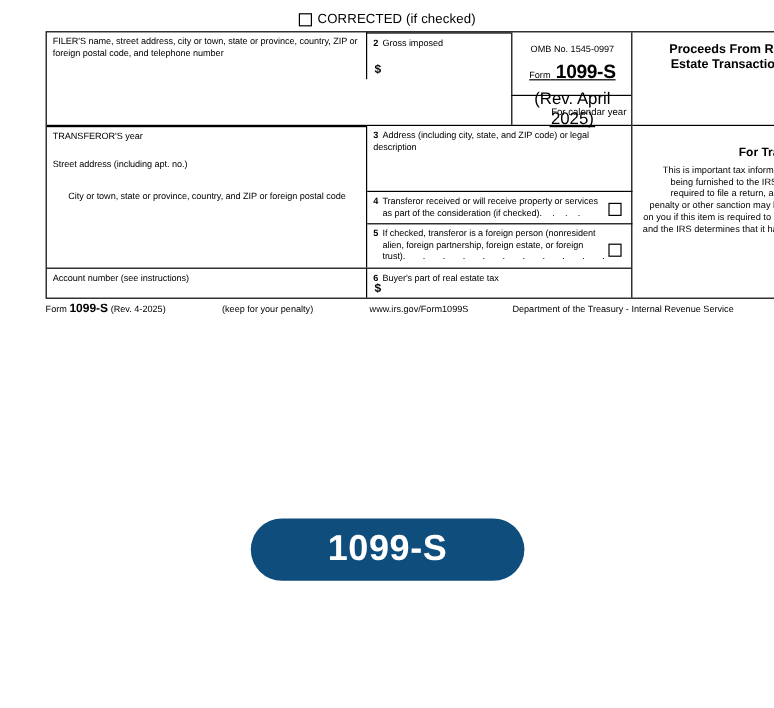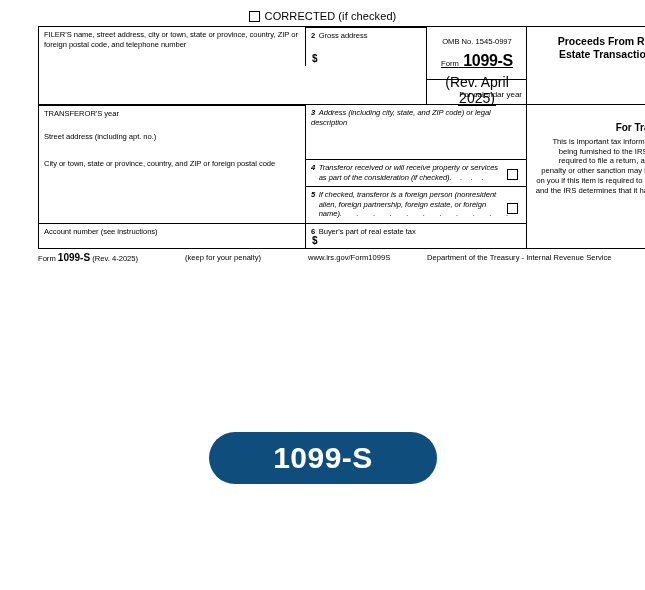--- a/index.html
+++ b/index.html
@@ -97,21 +97,21 @@
     line-height: 10px;
   }
 
   
   .filer-name { height: 77px; }
   .tin-row > .cell { height: 24px; }
   .filer-tin { width: 140px; flex: 0 0 140px; }
   .transferor-tin { flex: 1; }
   .transferor-name { height: 24px; }
   .street { height: 27px; }
-  .city { height: 27px; }
+  .city { height: 27px; text-align: center; }
   .account { height: 24px; }
 
   
   .col-mid { width: 266px; flex: 0 0 266px; }
   .col-right { width: 100px; flex: 0 0 100px; }
 
   .box1 { height: 38px; }
   .box2 { height: 39px; }
   .omb { height: 52px; text-align: center; padding-top: 3px; }
   .omb-line {
@@ -264,21 +264,21 @@
     <div class="main-block">
 
       <div class="row">
 
         <div class="cell filer-name" style="width:266px;flex:0 0 266px;">
           <span class="cap">FILER'S name, street address, city or town, state or province, country, ZIP or foreign postal code, and telephone number</span>
         </div>
 
         <div class="col-mid" style="width:121px;flex:0 0 121px;">
           <div class="cell bl bt box2">
-            <span class="cap"><b class="cap-num">2</b><span>Gross address</span></span>
+            <span class="cap"><b class="cap-num">2</b><span>Gross imposed</span></span>
             <span class="dollar">$</span>
           </div>
         </div>
 
         <div class="col-right" style="width:100px;flex:0 0 100px;">
           <div class="cell bl omb">
             <span class="omb-line">OMB No. 1545-0997</span>
             <div class="form1099">
               <span class="lbl">Form</span>
               <span class="big">1099-S</span>
@@ -298,21 +298,21 @@
             <span class="cap">TRANSFEROR'S year</span>
           </div>
           <div class="cell street">
             <span class="cap">Street address (including apt. no.)</span>
           </div>
           <div class="cell city">
             <span class="cap">City or town, state or province, country, and ZIP or foreign postal code</span>
           </div>
         </div>
 
-        <div class="col-mid bl" style="width:221px;flex:0 0 221px;font-style:italic;">
+        <div class="col-mid bl" style="width:221px;flex:0 0 221px;">
           <div class="cell box3">
             <span class="cap"><b class="cap-num">3</b><span>Address (including city, state, and ZIP code) or legal description</span></span>
           </div>
 
           <div class="cell bt box4">
             <div class="cap cap-ind">
               <b class="cap-num">4</b>
               <span class="cap-txt">
                 <span>Transferor received or will receive property or services</span><br>
                 <span>as part of the consideration (if checked)</span><span class="leader">.    .    .    .</span>
@@ -320,21 +320,21 @@
             </div>
             <span class="check-sq check-4"></span>
           </div>
 
           <div class="cell bt box5">
             <div class="cap cap-ind">
               <b class="cap-num">5</b>
               <span class="cap-txt">
                 <span>If checked, transferor is a foreign person (nonresident</span><br>
                 <span>alien, foreign partnership, foreign estate, or foreign</span><br>
-                <span>name)</span><span class="leader-wide">.   .   .   .   .   .   .   .   .   .   .</span>
+                <span>trust)</span><span class="leader-wide">.   .   .   .   .   .   .   .   .   .   .</span>
               </span>
             </div>
             <span class="check-sq check-5"></span>
           </div>
         </div>
       </div>
 
       <div class="row bt">
         <div class="cell account" style="width:266px;flex:0 0 266px;">
           <span class="cap">Account number (see instructions)</span>

